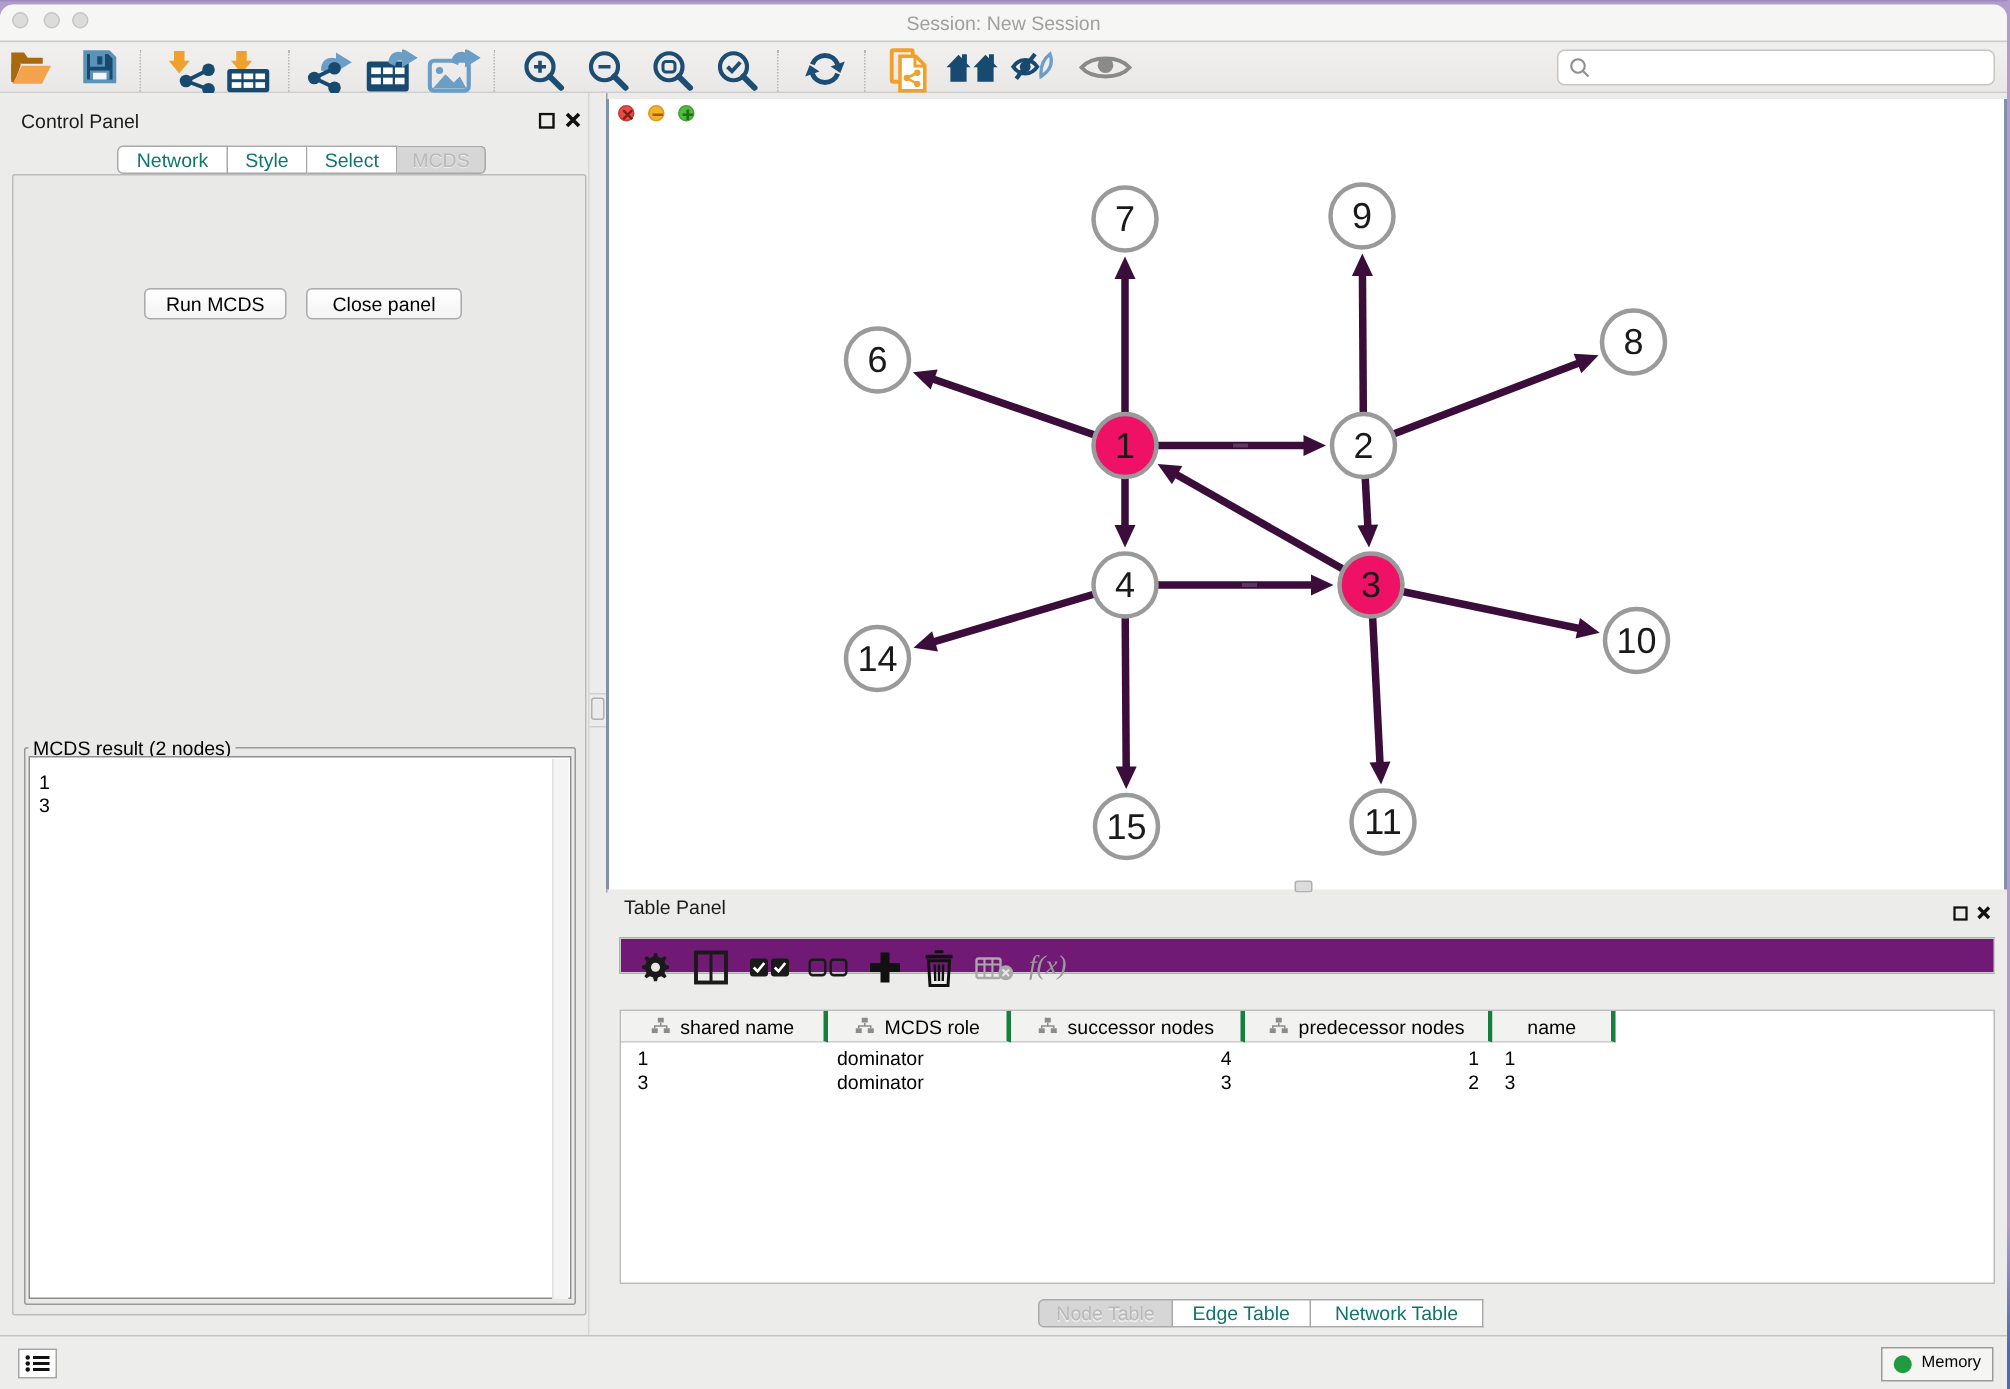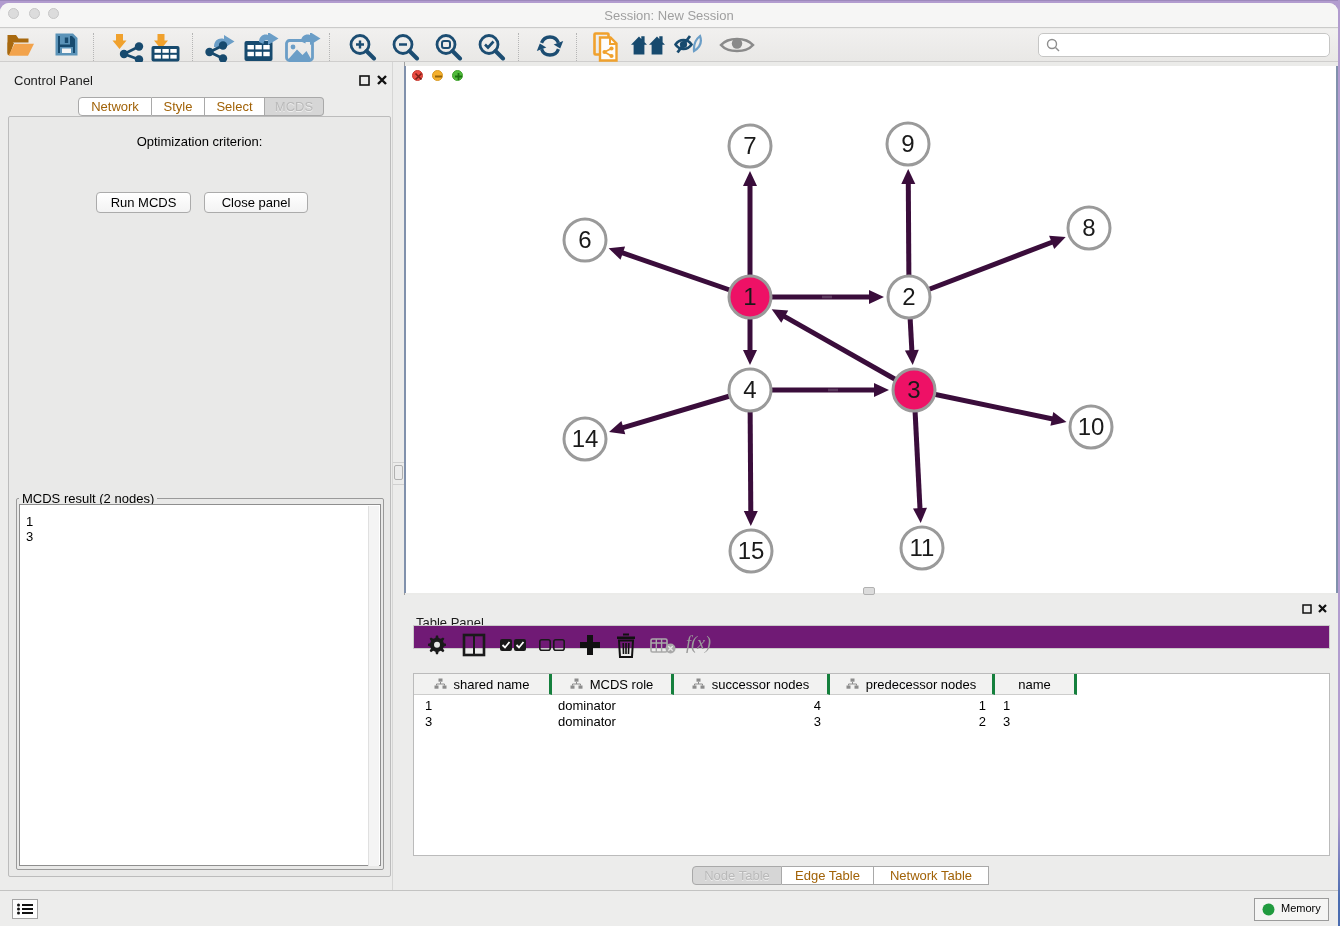--- a/index.html
+++ b/index.html
@@ -22,21 +22,21 @@
   border-left:1px dotted #b5b5b5; }
 .ticon { position:absolute; top:1px; }
 
 #search { position:absolute; left:1038px; top:4px; width:292px; height:24px;
   background:#fff; border:1px solid #c6c6c5; border-radius:5px; }
 
 #cpanel { position:absolute; left:0; top:59px; width:392px; height:831px; background:#ececeb; }
 .ptitle { font-size:13px; color:#1c1c1c; }
 .tabstrip { position:absolute; display:flex; height:19px; }
 .tab { height:19px; line-height:18px; font-size:13px; text-align:center;
-  background:#fff; border:1px solid #a9a9a9; border-left:none; color:#a16207; }
+  background:#fff; border:1px solid #a9a9a9; border-left:none; color:#0f766e; }
 .tab.first { border-left:1px solid #a9a9a9; border-radius:4px 0 0 4px; }
 .tab.last { border-radius:0 4px 4px 0; }
 .tab.sel { background:#d6d6d6; color:#b9b9b9; text-shadow:0 1px 0 #eee; }
 #tabpanel { position:absolute; left:8px; top:54px; width:383px; height:761px;
   background:#e9e9e8; border:1px solid #bcbcbc; border-radius:2px; }
 .btn { position:absolute; background:linear-gradient(#ffffff,#f3f3f3); border:1px solid #ababab;
   border-radius:4px; font-size:13px; text-align:center; color:#000; }
 #combo { position:absolute; left:36px; top:43px; width:311px; height:20px;
   background:#fff; border:1px solid #a9a9a9; border-radius:4px;
   font-size:13px; line-height:18px; padding-left:12px; color:#000; }
@@ -241,21 +241,20 @@
     <svg class="abs" style="left:376px;top:12px" width="12" height="12" viewBox="0 0 12 12">
       <path d="M2 2 L10 10 M10 2 L2 10" stroke="#111" stroke-width="2.4"></path>
       </svg>
     <div class="tabstrip" style="left:78px; top:35px;">
       <div class="tab first" style="width:74px;">Network</div>
       <div class="tab" style="width:53px;">Style</div>
       <div class="tab" style="width:60px;">Select</div>
       <div class="tab last sel" style="width:59px;">MCDS</div>
     </div>
     <div id="tabpanel">
-      <div style="position:absolute;top:17px;width:100%;text-align:center;font-size:13px;">Optimization criterion:</div>
       <div class="btn" style="left:87px;top:75px;width:95px;height:21px;line-height:20px;">Run MCDS</div>
       <div class="btn" style="left:195px;top:75px;width:104px;height:21px;line-height:20px;">Close panel</div>
       <div id="mcdsbox">
         <div id="mcdstitle">MCDS result (2 nodes)</div>
         <div id="mcdslist">
           <div style="padding:9px 0 0 6px;">1</div>
           <div style="padding:0 0 0 6px;">3</div>
           <div style="position:absolute;right:1px;top:1px;width:11px;height:360px;background:#f4f4f4;border-left:1px solid #e0e0e0;"></div>
         </div>
       </div>
@@ -343,21 +342,21 @@
         <text x="517" y="469">11</text>
         <text x="180" y="360">14</text>
         <text x="346" y="472">15</text>
       </g>
       </svg>
     </div>
   </div>
   <div id="hgrip"></div>
 
   <div id="tpanel">
-    <div class="ptitle" style="position:absolute;left:12px;top:20px;">Table Panel</div>
+    <div class="ptitle" style="position:absolute;left:12px;top:2px;">Table Panel</div>
     <svg class="abs" style="left:898px;top:9px" width="10" height="10" viewBox="0 0 10 10">
       <rect x="1" y="1" width="8" height="8" fill="none" stroke="#111" stroke-width="1.5"></rect>
       </svg>
     <svg class="abs" style="left:913px;top:8px" width="11" height="11" viewBox="0 0 11 11">
       <path d="M2 2 L9 9 M9 2 L2 9" stroke="#111" stroke-width="2.2"></path>
       </svg>
     <div id="ttoolbar">
 
       <svg class="abs" style="left:13px;top:9px" width="20" height="20" viewBox="0 0 20 20">
         <path d="M10 1 L12 1 L12.6 3.5 L14.8 4.4 L17 3 L18.4 4.4 L17 6.6 L17.9 8.8 L20 9.4 L20 11.4 L17.9 12 L17 14.2 L18.4 16.4 L17 17.8 L14.8 16.4 L12.6 17.3 L12 19.8 L10 19.8 L9.4 17.3 L7.2 16.4 L5 17.8 L3.6 16.4 L5 14.2 L4.1 12 L2 11.4 L2 9.4 L4.1 8.8 L5 6.6 L3.6 4.4 L5 3 L7.2 4.4 L9.4 3.5 Z" fill="#1a1a1a" transform="translate(-1,-0.6)"></path>

